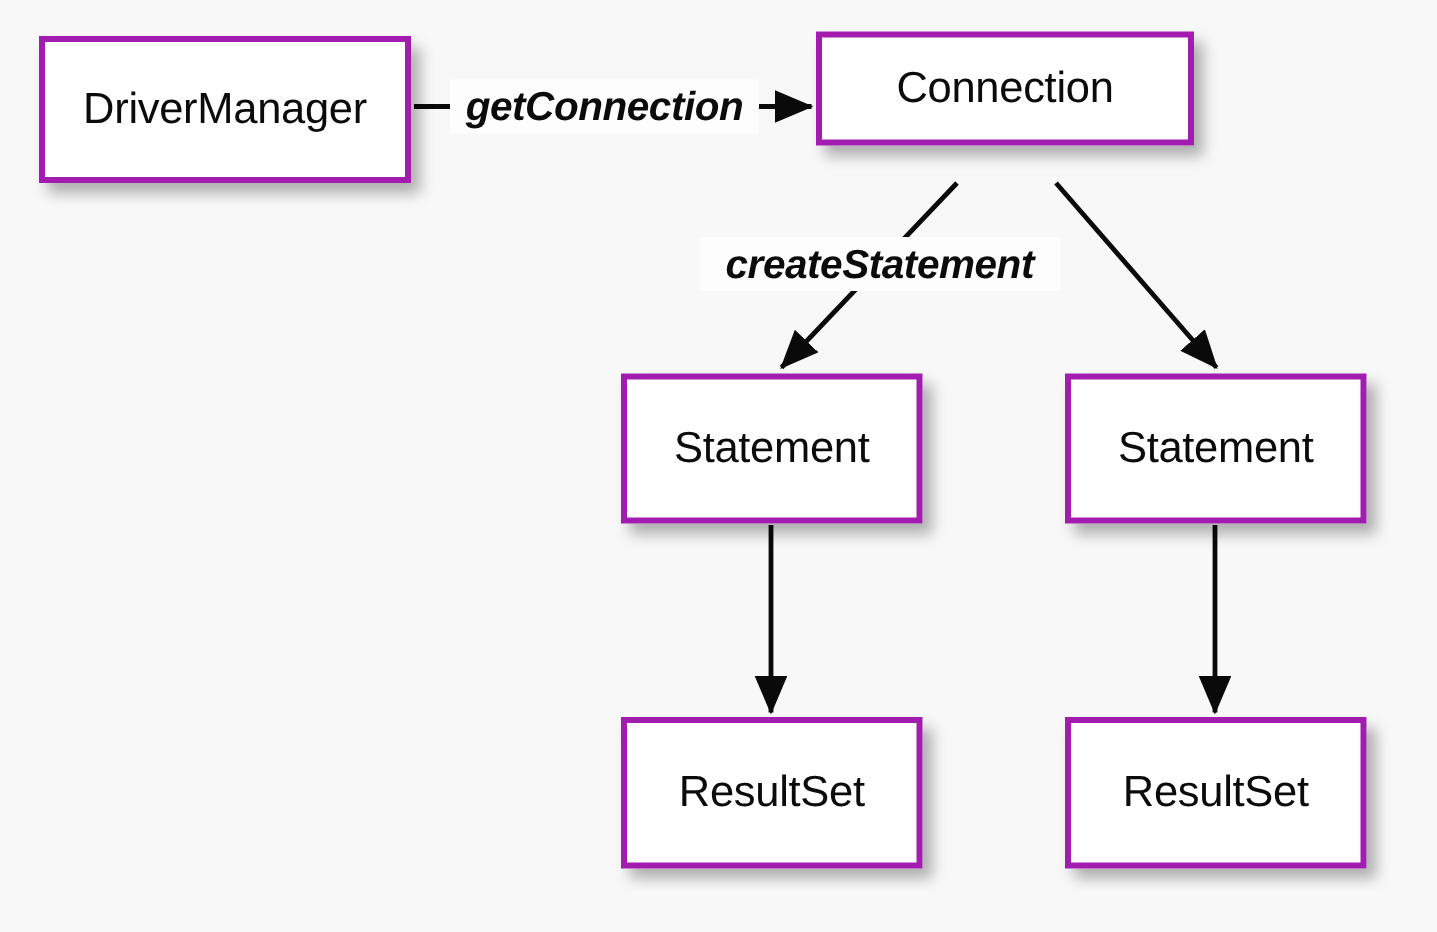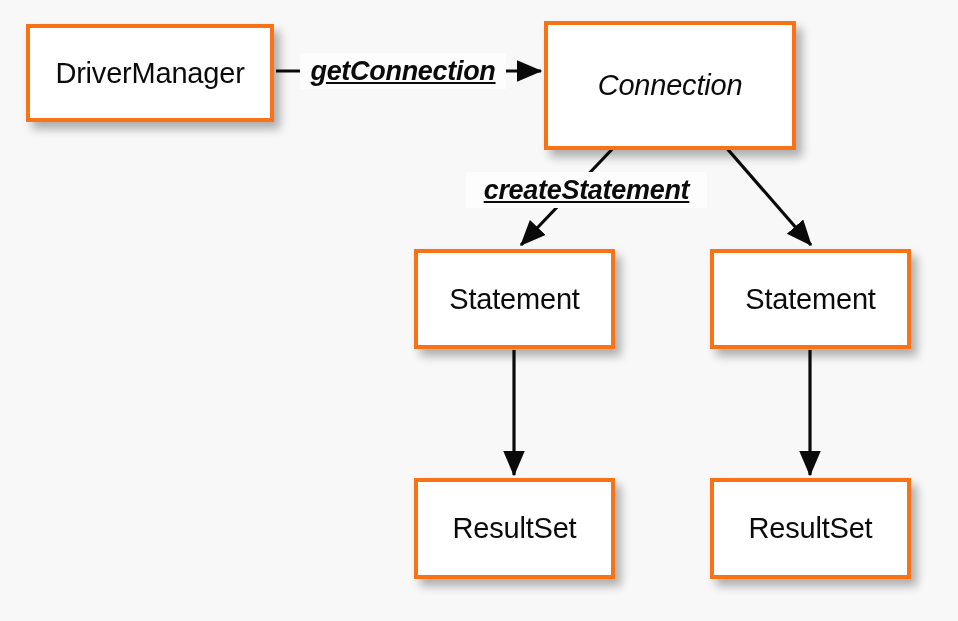--- a/index.html
+++ b/index.html
@@ -15,37 +15,37 @@
     width: 958px;
     height: 621px;
     background: #f8f8f8;
     overflow: hidden;
   }
   
   .node {
     position: absolute;
     box-sizing: border-box;
     background: #ffffff;
-    border: 4px solid #f97316;
+    border: 4px solid #a21caf;
     display: flex;
     align-items: center;
     justify-content: center;
     box-shadow: 6px 7px 9px rgba(0,0,0,0.30);
     z-index: 3;
   }
   .node-label {
     font-family: "Liberation Sans", sans-serif;
     font-size: 29px;
     font-weight: 400;
     color: #0b0b0b;
     letter-spacing: -0.2px;
     white-space: nowrap;
   }
   #node-drivermanager { left: 26px;  top: 24px;  width: 248px; height: 98px; }
-  #node-connection    { left: 544px; top: 21px;  width: 252px; height: 129px; font-style: italic; }
+  #node-connection    { left: 544px; top: 21px;  width: 252px; height: 76px; }
   #node-statement-left  { left: 414px; top: 249px; width: 201px; height: 100px; }
   #node-statement-right { left: 710px; top: 249px; width: 201px; height: 100px; }
   #node-resultset-left  { left: 414px; top: 478px; width: 201px; height: 101px; }
   #node-resultset-right { left: 710px; top: 478px; width: 201px; height: 101px; }
 
   
   #edge-layer {
     position: absolute;
     left: 0; top: 0;
     width: 958px;
@@ -60,24 +60,23 @@
     font-style: italic;
     font-weight: 700;
     font-size: 27px;
     color: #0b0b0b;
     letter-spacing: -0.3px;
     white-space: nowrap;
     display: flex;
     align-items: center;
     justify-content: center;
     z-index: 2;
-    text-decoration: underline;
   }
   #label-getconnection  { left: 300px; top: 53px;  width: 206px; height: 36px; }
-  #label-createstatement{ left: 466px; top: 172px; width: 241px; height: 36px; }
+  #label-createstatement{ left: 466px; top: 158px; width: 241px; height: 36px; }
   #label-executequery   { left: 407px; top: 392px; width: 213px; height: 35px; }
 </style>
 </head>
 <body>
 
 <div id="diagram-root">
 
   <svg id="edge-layer" viewBox="0 0 958 621">
     <defs>
       <marker id="arrowhead" markerWidth="9" markerHeight="9" refX="7.6" refY="3.4" orient="auto" markerUnits="strokeWidth">

